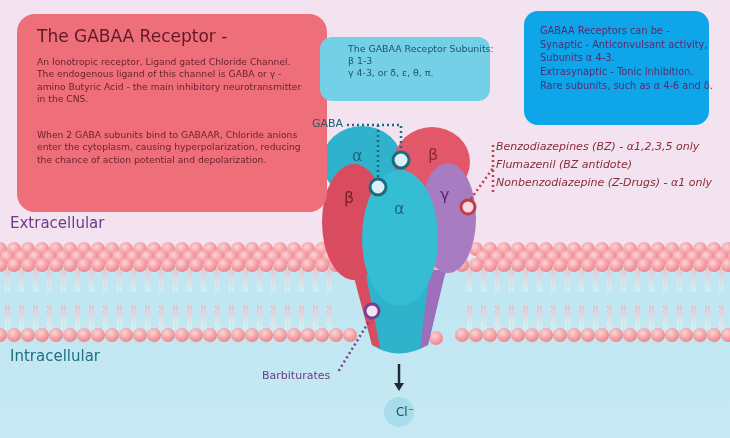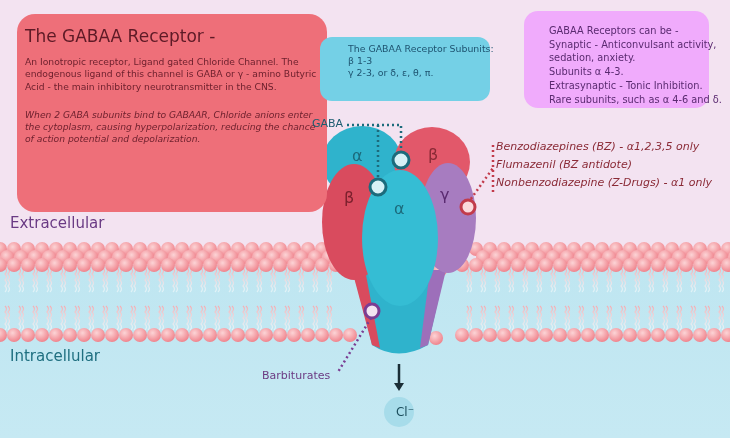--- a/index.html
+++ b/index.html
@@ -4,33 +4,33 @@
 <style>
   html, body { margin: 0; padding: 0; }
   body {
     width: 730px; height: 438px; overflow: hidden; position: relative;
     font-family: "DejaVu Sans", sans-serif;
     background: linear-gradient(to bottom, #f3e3f1 0%, #f3e3f1 58%, #bfe6f1 62%, #c6e9f3 100%);
   }
   .box { position: absolute; border-radius: 18px; box-sizing: border-box; }
   #info-box {
     left: 17px; top: 14px; width: 310px; height: 198px;
-    background: #ee6f79; padding: 12px 8px; color: #6b1f2c;
+    background: #ee6f79; padding: 12px 20px; color: #6b1f2c;
   }
   #info-box .title { font-size: 17px; margin-bottom: 10px; color: #5e1a26; }
   #info-box p { margin: 0; font-size: 9.2px; line-height: 12.3px; }
-  #info-box p + p { margin-top: 16px; font-style: italic; }
+  #info-box p + p { margin-top: 24px; }
   #subunits-box {
     left: 320px; top: 37px; width: 170px; height: 64px;
     background: #74d0e6; border-radius: 12px; padding: 6px 28px;
     color: #1e5370; font-size: 9.4px; line-height: 12.2px;
   }
   #types-box {
-    left: 524px; top: 11px; width: 185px; height: 97px;
-    background: #f0abfc; border-radius: 14px; padding: 13px 25px;
+    left: 524px; top: 11px; width: 185px; height: 114px;
+    background: #0ea5e9; border-radius: 14px; padding: 13px 16px;
     color: #5a2a70; font-size: 9.8px; line-height: 13.7px;
   }
   .line { display: block; white-space: nowrap; }
   .zone-label { position: absolute; font-size: 15px; }
   #extracellular-label { left: 10px; top: 214px; color: #6a3a84; }
   #intracellular-label { left: 10px; top: 347px; color: #1f6f80; }
   #diagram-svg { position: absolute; left: 0; top: 0; }
   .drug-label { position: absolute; font-size: 11px; color: #8a2a36; white-space: nowrap; font-style: italic; }
   #gaba-label { position: absolute; left: 312px; top: 117px; font-size: 11px; color: #1c5c70; }
   #barbiturates-label { position: absolute; left: 262px; top: 369px; font-size: 11px; color: #6b3a82; }
@@ -474,27 +474,26 @@
 
 <div class="box" id="info-box">
   <div class="title">The GABAA Receptor -</div>
   <p>An Ionotropic receptor, Ligand gated Chloride Channel. The endogenous ligand of this channel is GABA or γ - amino Butyric Acid - the main inhibitory neurotransmitter in the CNS.</p>
   <p>When 2 GABA subunits bind to GABAAR, Chloride anions enter the cytoplasm, causing hyperpolarization, reducing the chance of action potential and depolarization.</p>
 </div>
 
 <div class="box" id="subunits-box">
   <span class="line">The GABAA Receptor Subunits:</span>
   <span class="line">β 1-3</span>
-  <span class="line">γ 2-3, or δ, ε, θ, π.</span>
+  <span class="line">γ 4-3, or δ, ε, θ, π.</span>
 </div>
 
 <div class="box" id="types-box">
   <span class="line">GABAA Receptors can be -</span>
   <span class="line">Synaptic - Anticonvulsant activity,</span>
-  <span class="line">sedation, anxiety.</span>
   <span class="line">Subunits α 4-3.</span>
   <span class="line">Extrasynaptic - Tonic Inhibition.</span>
   <span class="line">Rare subunits, such as α 4-6 and δ.</span>
 </div>
 
 <div class="zone-label" id="extracellular-label">Extracellular</div>
 <div class="zone-label" id="intracellular-label">Intracellular</div>
 
 <div id="gaba-label">GABA</div>
 <div class="drug-label" style="left:496px; top:140px;">Benzodiazepines (BZ) - α1,2,3,5 only</div>

